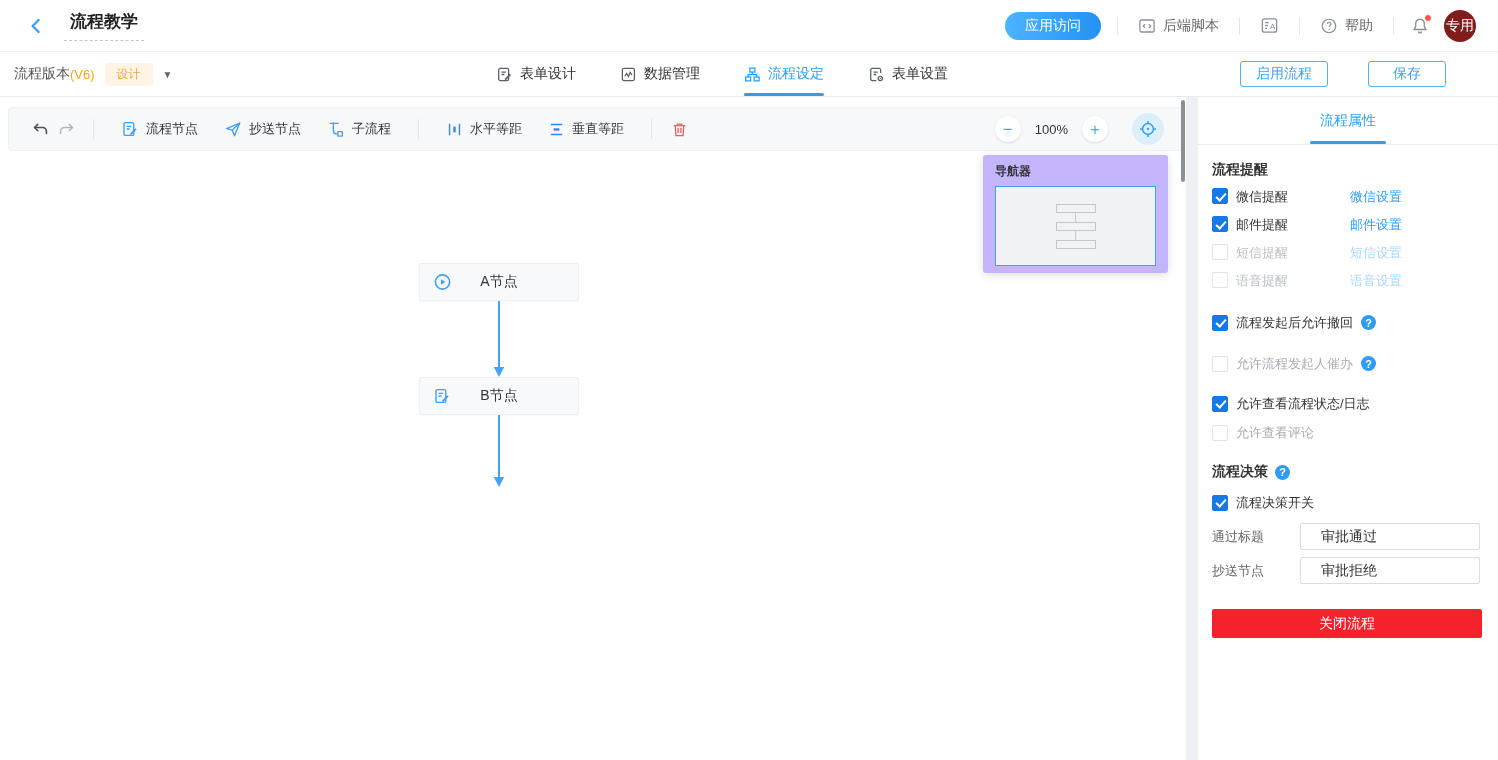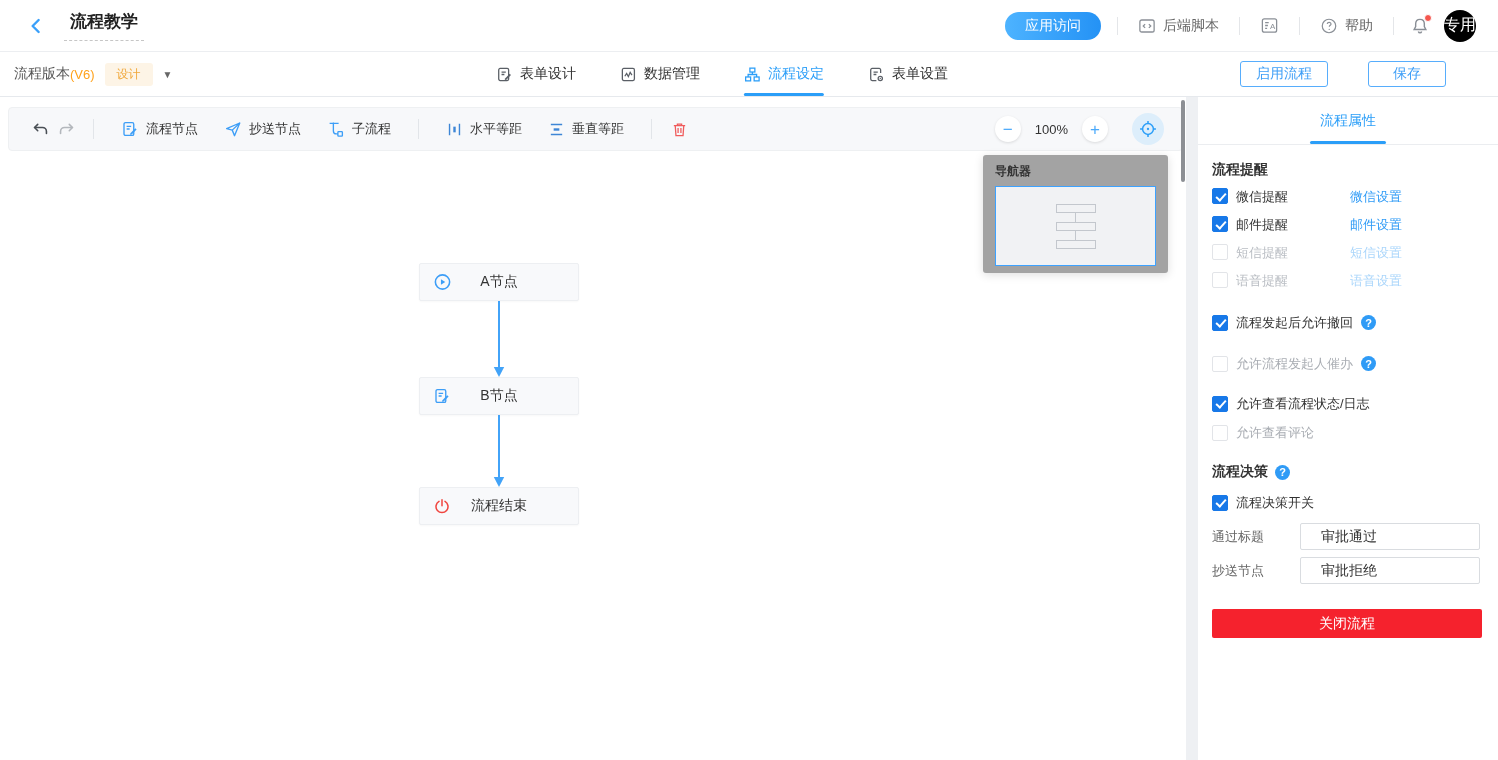--- a/index.html
+++ b/index.html
@@ -11,22 +11,22 @@
   .header1 { height:52px; background:#fff; border-bottom:1px solid #eceef1;
     display:flex; align-items:center; padding:0 22px; }
   .back-btn { width:28px; height:28px; display:flex; align-items:center; justify-content:center; cursor:pointer; }
   .app-title { font-size:17px; font-weight:bold; color:#222; margin-left:14px;
     padding:0 6px 7px 6px; border-bottom:1px dashed #c6c6c6; }
   .h1-right { margin-left:auto; display:flex; align-items:center; gap:0; }
   .pill-btn { background:linear-gradient(90deg,#4db3ff,#2492f5); color:#fff; font-size:14px;
     border:none; border-radius:16px; height:28px; padding:0 20px; cursor:pointer; }
   .h1-item { display:flex; align-items:center; gap:7px; color:#666; font-size:14px; cursor:pointer; padding:0 4px; }
   .h1-div { width:1px; height:18px; background:#e4e6e9; margin:0 16px; }
-  .avatar { width:32px; height:32px; border-radius:50%; background:#000000; color:#fff;
-    font-size:16px; display:flex; align-items:center; justify-content:center; margin-left:14px; cursor:pointer;text-align:right; }
+  .avatar { width:32px; height:32px; border-radius:50%; background:#7f1d1d; color:#fff;
+    font-size:14px; display:flex; align-items:center; justify-content:center; margin-left:14px; cursor:pointer;text-align:right; }
   .bell-wrap { position:relative; cursor:pointer; }
   .bell-dot { position:absolute; top:-2px; right:-2px; width:8px; height:8px; border-radius:50%;
     background:#f5564e; border:1px solid #fff; }
 
   
   .header2 { height:45px; background:#fff; border-bottom:1px solid #e6e9ed;
     display:flex; align-items:center; padding:0 14px; position:relative; }
   .ver-label { font-size:14px; color:#555; }
   .ver-num { font-size:13px; color:#ffa21c; }
   .design-tag { background:#fdf4e6; color:#f0a73a; font-size:12px; border-radius:3px;
@@ -59,21 +59,21 @@
     cursor:pointer; margin:0 13px; }
   .tb-right { margin-left:auto; display:flex; align-items:center; }
   .zoom-circle { width:26px; height:26px; border-radius:50%; background:#fff;
     box-shadow:0 1px 3px rgba(0,0,0,.12); display:flex; align-items:center; justify-content:center;
     color:#4aa9fb; font-size:17px; cursor:pointer; line-height:1; }
   .zoom-pct { font-size:13px; color:#333; margin:0 14px; }
   .crosshair-btn { width:32px; height:32px; border-radius:50%; background:#ddeefb;
     display:flex; align-items:center; justify-content:center; margin-left:24px; cursor:pointer; }
 
   
-  .navigator { position:absolute; right:18px; top:58px; width:185px; height:118px; background:#a3a3a3;
+  .navigator { position:absolute; right:18px; top:58px; width:185px; height:118px; background:#c4b5fd;
     border-radius:3px; box-shadow:0 2px 10px rgba(0,0,0,.13); padding:8px 12px; z-index:5; }
   .nav-title { font-size:12px; font-weight:bold; color:#333; }
   .minimap { margin-top:6px; width:161px; height:80px; border:1px solid #3da2ff; background:#f1f2f4;
     display:flex; align-items:center; justify-content:center; cursor:move; }
   .mini-flow { display:flex; flex-direction:column; align-items:center; }
   .mini-node { width:40px; height:9px; border:1px solid #c3c7cd; background:#f1f2f4; }
   .mini-link { width:1px; height:9px; background:#c3c7cd; }
 
   
   .fnode { position:absolute; left:419px; width:160px; height:38px; background:#f8f9fb;
@@ -374,29 +374,20 @@
           </svg>
       </span>
       <span>B节点</span>
     </div>
 
     <svg class="flow-arrow" style="left:491px; top:318px;" width="16" height="72">
       <line x1="8" y1="0" x2="8" y2="64" stroke="#42a3f8" stroke-width="2"></line>
       <path d="M8 72 L2.8 62 L13.2 62 Z" fill="#42a3f8"></path>
     </svg>
 
-    <div class="fnode" style="top:390px;">
-      <span class="nicon">
-        <svg width="18" height="18" viewBox="0 0 24 24" fill="none" stroke="#f0453f" stroke-width="2" stroke-linecap="round">
-            <path d="M12 3.5v8"></path>
-            <path d="M8 5.8a8 8 0 1 0 8 0"></path>
-          </svg>
-      </span>
-      <span>流程结束</span>
-    </div>
   </div>
 
   <div class="sidebar">
     <div class="side-tabs">
       <div class="stab active">
         <span>流程属性</span>
       </div>
     </div>
 
     <div class="side-body">

